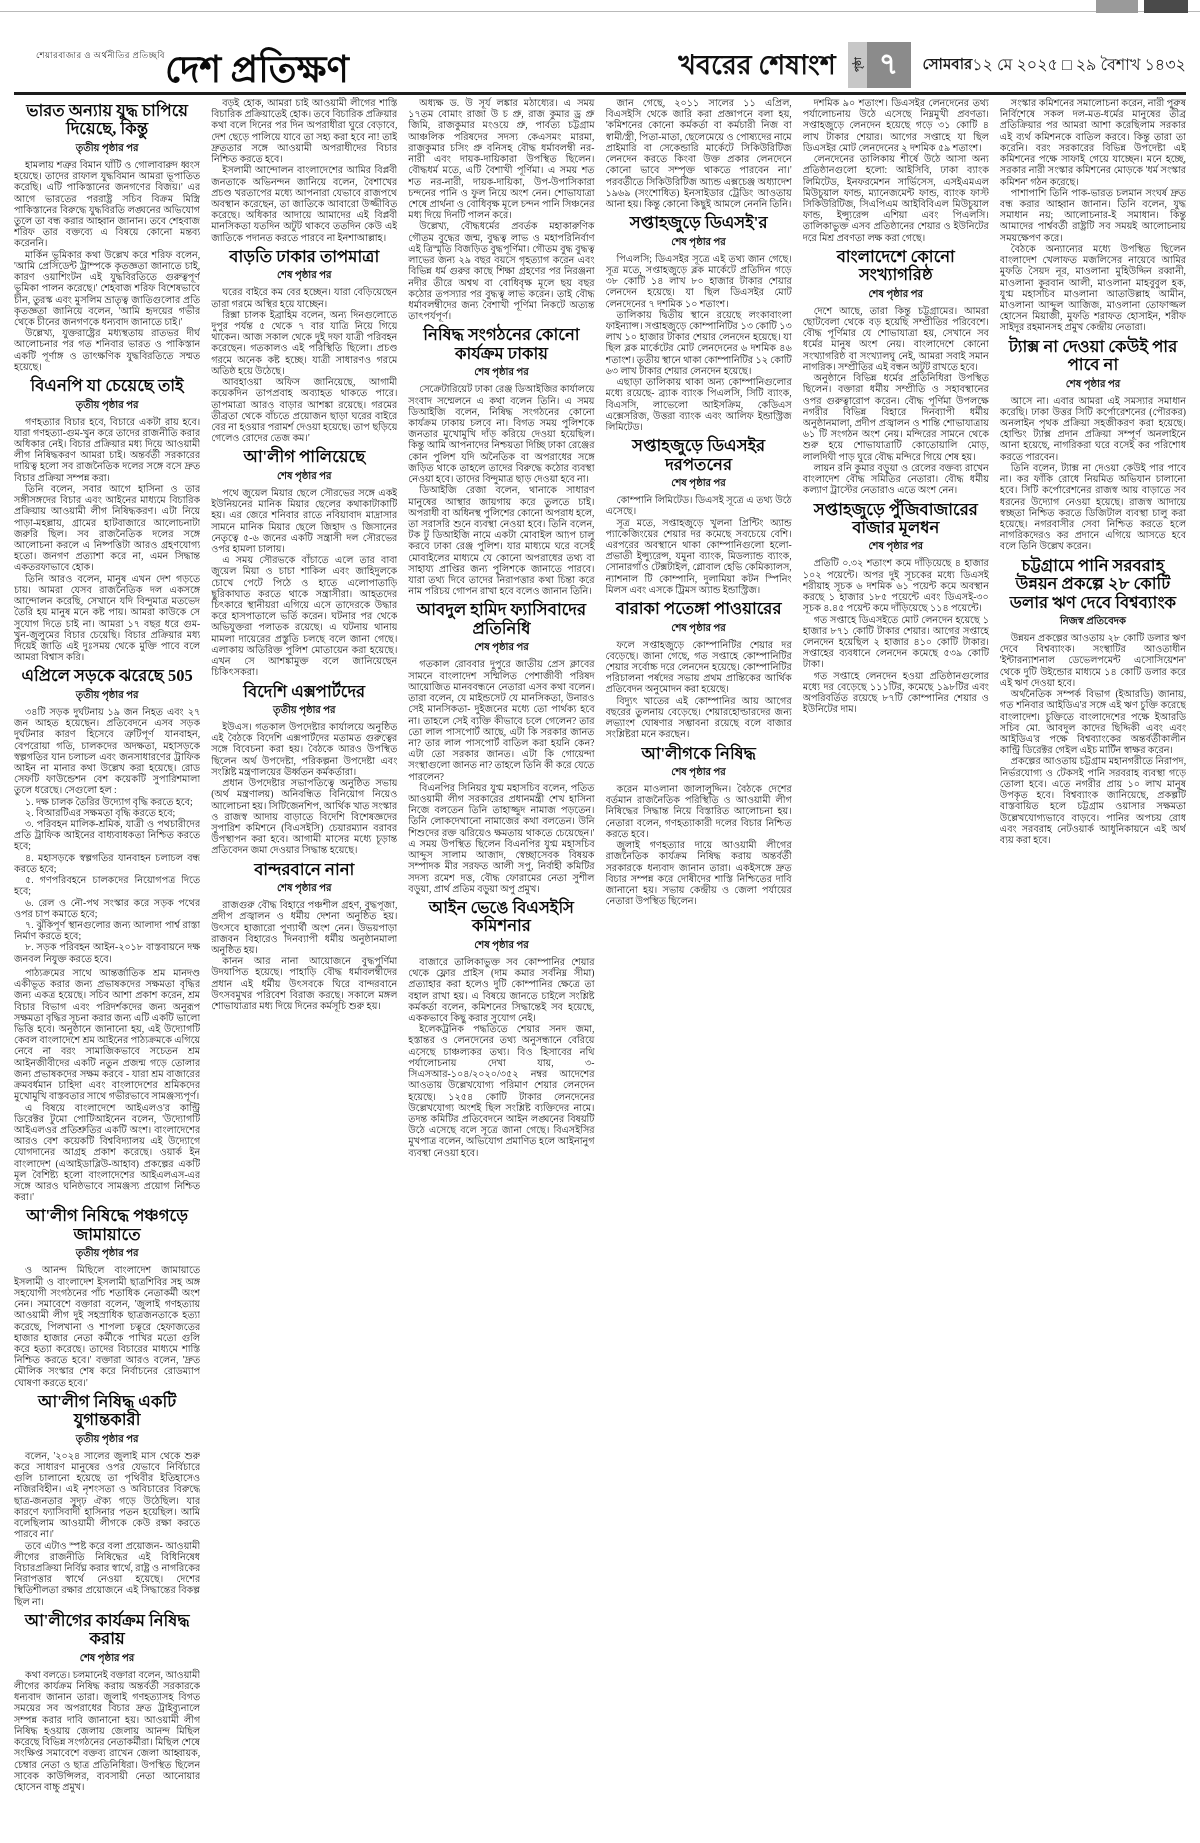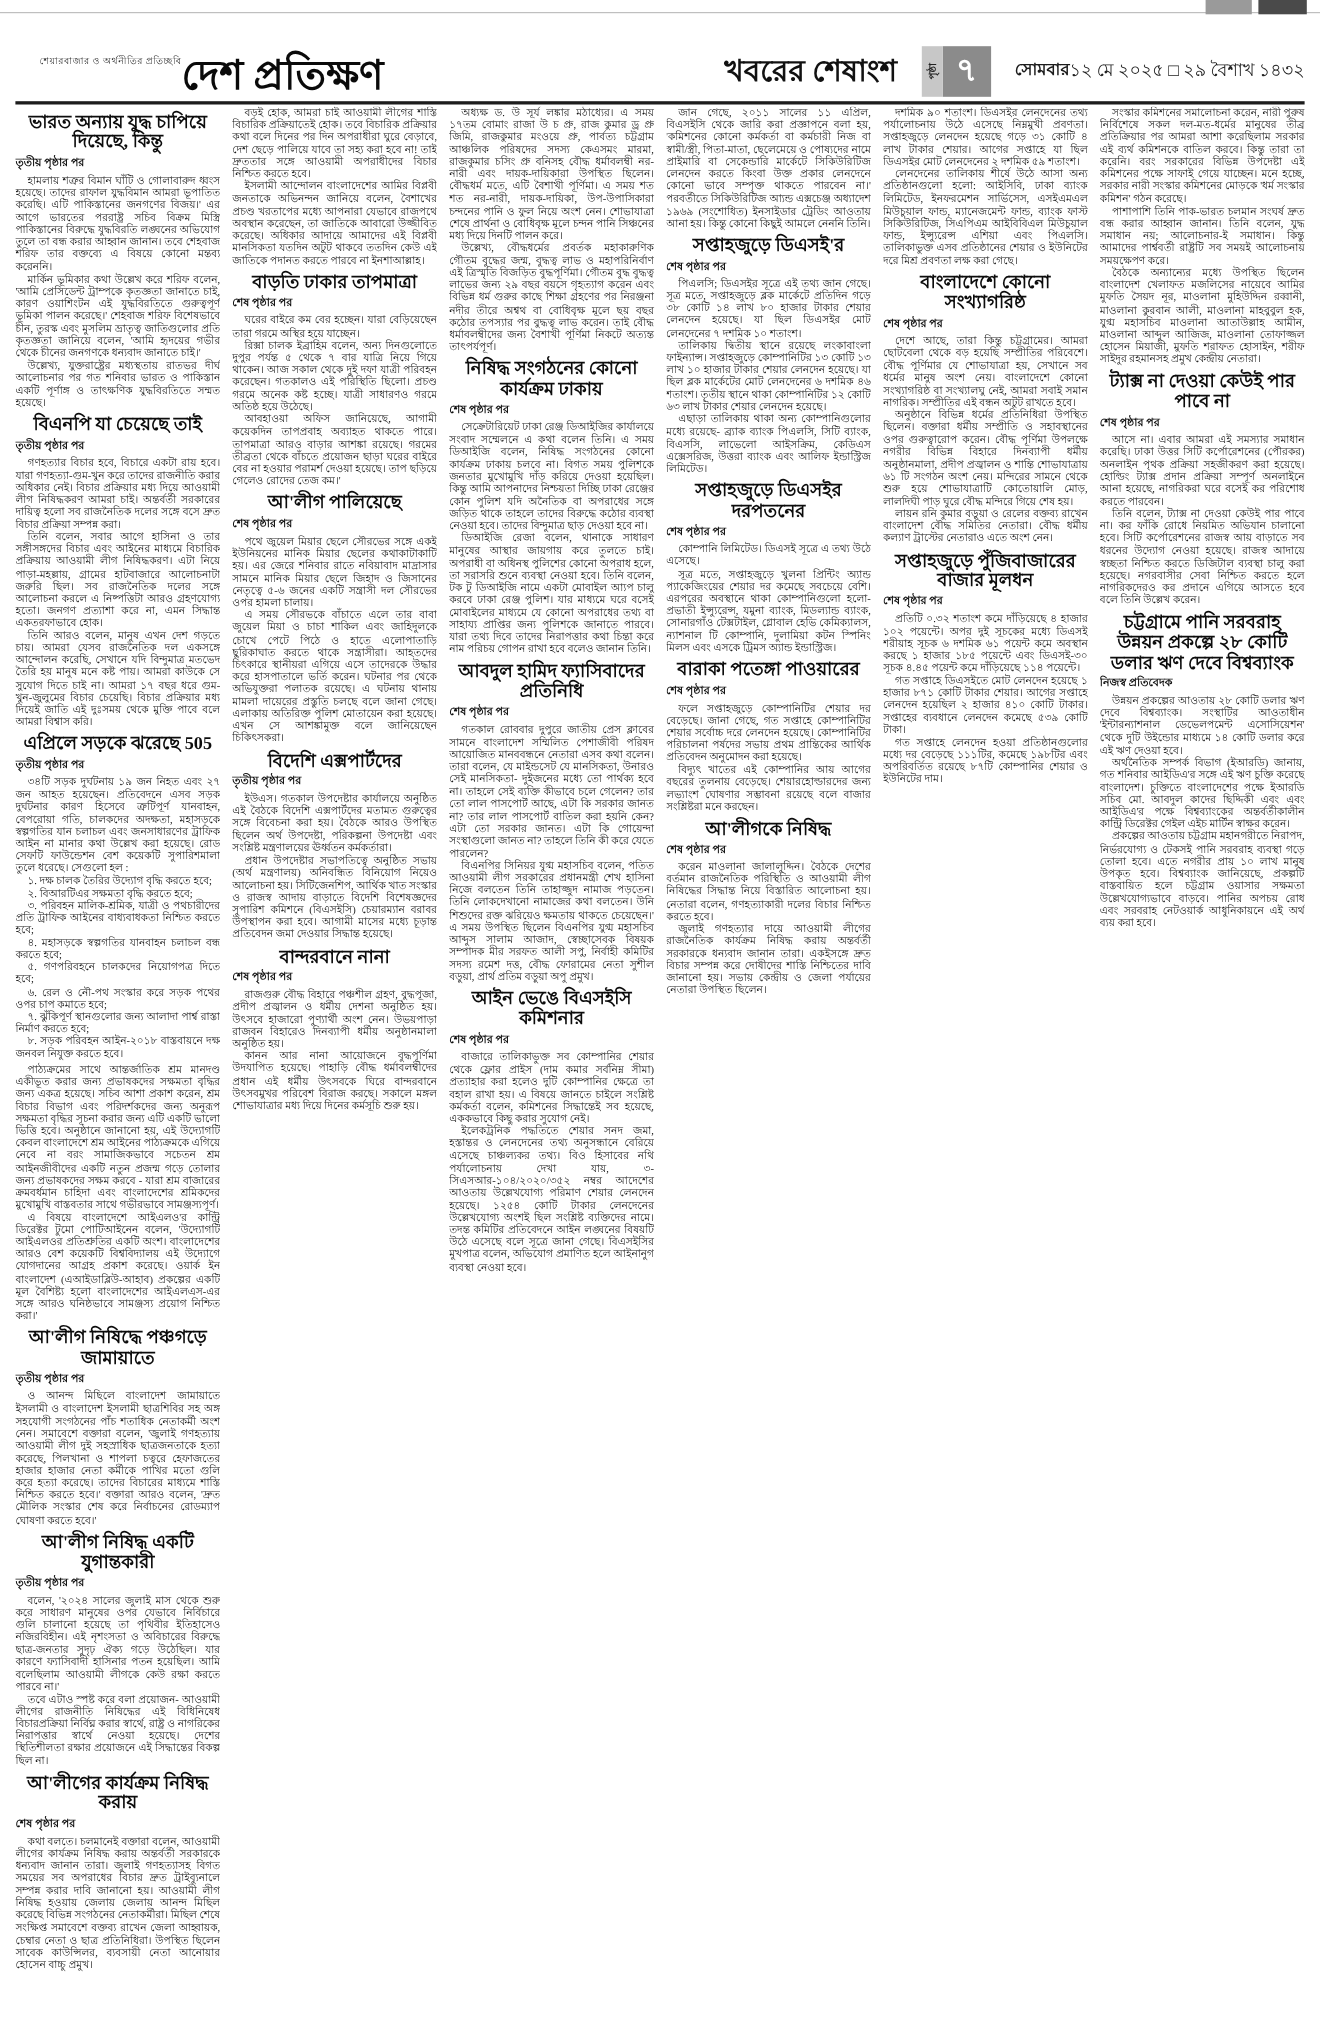--- a/index.html
+++ b/index.html
@@ -8,38 +8,38 @@
   .top-rule{position:absolute;top:11px;left:0;width:1200px;height:1px;background:#b9b9b9;}
   .corner-box-a{position:absolute;top:0;right:62px;width:42px;height:13px;background:#9a9a9a;}
   .corner-box-b{position:absolute;top:0;right:12px;width:44px;height:13px;background:#4a4a4a;}
   .header{position:absolute;top:14px;left:14px;right:14px;height:74px;
           display:flex;justify-content:space-between;align-items:flex-end;
           border-bottom:3px solid #1d1d1d;padding-bottom:4px;}
   .masthead{display:flex;flex-direction:row;line-height:1;}
   .tagline{font-size:8.5px;color:#333;margin-left:22px;margin-bottom:2px;letter-spacing:.5px;}
   .paper-title{font-size:37px;font-weight:800;letter-spacing:0;color:#0a0a0a;
                font-family:"Liberation Serif",serif;}
-  .header-right{display:flex;align-items:center;gap:22px;}
+  .header-right{display:flex;align-items:center;gap:12px;}
   .section-title{font-size:27px;font-weight:800;color:#111;line-height:1;}
   .pagebox{display:flex;align-items:stretch;height:46px;}
   .page-label{background:#c7c7c7;color:#222;writing-mode:vertical-rl;transform:rotate(180deg);
               font-size:9px;display:flex;align-items:center;justify-content:center;
               padding:1px 2px;font-weight:700;}
   .page-num{background:#8b8b8b;color:#fff;width:44px;display:flex;align-items:center;
             justify-content:center;font-size:30px;font-weight:700;}
   .datebox{display:flex;flex-direction:row;line-height:1.25;}
   .day{font-size:15px;font-weight:700;}
   .dateline{font-size:16px;color:#222;}
   .columns{position:absolute;top:97px;left:14px;right:14px;bottom:4px;
            display:flex;gap:11px;overflow:hidden;}
   .col{flex:1 1 0;height:100%;overflow:hidden;}
   .article{margin-bottom:3px;}
   .headline{font-size:16.5px;font-weight:700;text-align:center;line-height:1.12;
             margin:5px 0 1px;color:#0c0c0c;}
-  .continued{font-size:10px;font-weight:700;text-align:left;margin:0 0 2px;color:#111;}
+  .continued{font-size:10px;font-weight:700;text-align:center;margin:0 0 2px;color:#111;}
   .para{font-size:9.6px;line-height:1.17;text-align:justify;text-indent:11px;
         margin:0;word-break:break-word;color:#1b1b1b;}
 </style>
 </head>
 <body>
 
 <div class="top-rule"></div>
 <div class="corner-box-a"></div>
 <div class="corner-box-b"></div>
 

